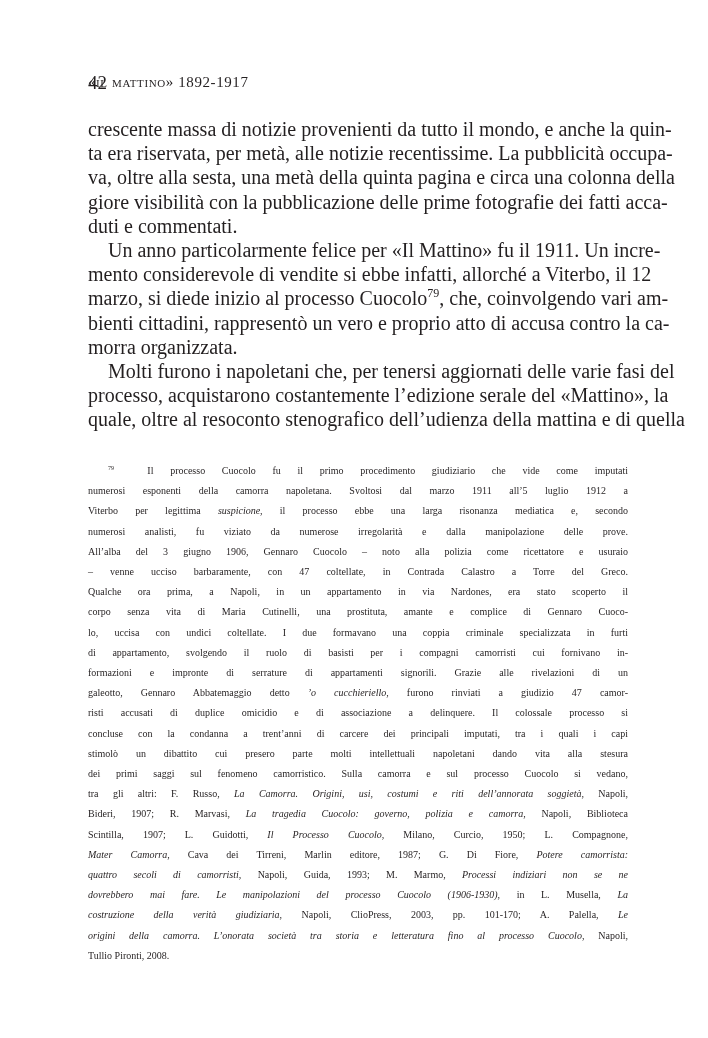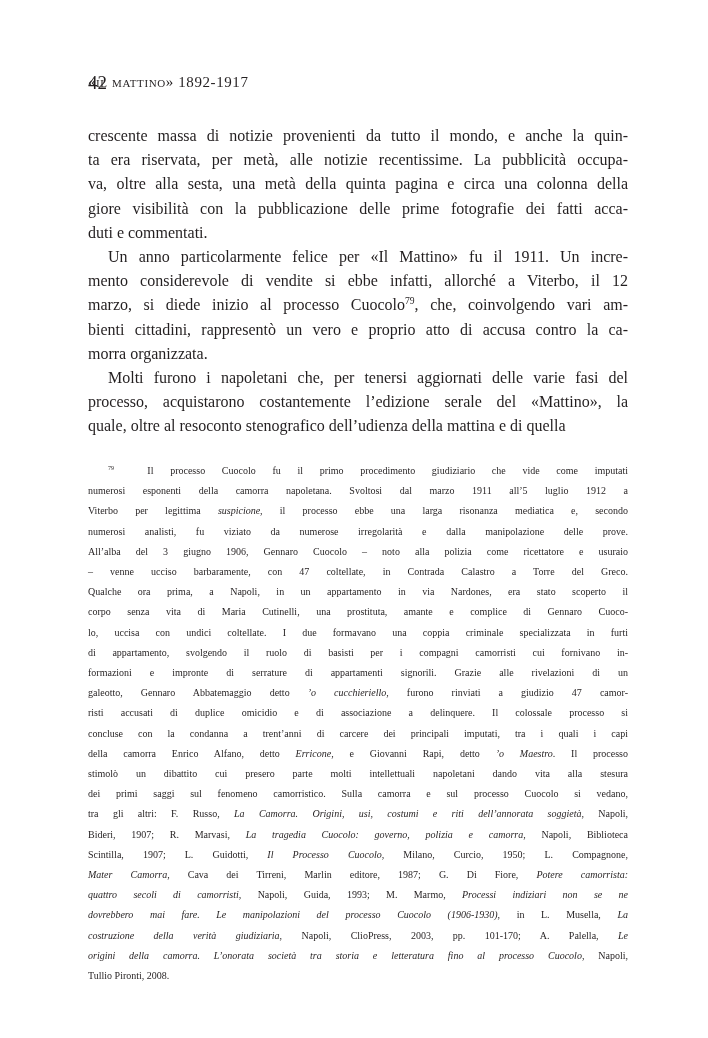--- a/index.html
+++ b/index.html
@@ -2,22 +2,22 @@
 <html><head>
 <meta charset="utf-8">
 <style>
   html, body { margin:0; padding:0; background:#ffffff; }
   body { width:708px; height:1038px; position:relative; overflow:hidden;
          font-family:"Liberation Serif","DejaVu Serif",serif; color:#231f20; }
   .header { position:absolute; top:72px; left:88px; width:540px; height:24px; }
   .page-num { position:absolute; left:0; top:0; font-size:19px; }
   .running-head { position:absolute; left:0; right:0; top:2px; text-align:left;
                   font-size:15px; letter-spacing:0.6px; font-variant:small-caps; }
-  .body-text { position:absolute; top:124px; left:88px; width:540px;
-               font-size:16px; line-height:24.2px; text-align:justify; hyphens:manual; }
+  .body-text { position:absolute; top:117px; left:88px; width:540px;
+               font-size:20px; line-height:24.2px; text-align:justify; hyphens:manual; }
   .body-text p { margin:0; text-align:justify; }
   .line { display:block; text-align:justify; text-align-last:justify; white-space:nowrap; }
   .line.last { text-align-last:left; }
   .footnotes { position:absolute; top:461px; left:88px; width:540px;
                font-size:10px; line-height:20.2px; }
   .fn-line { display:block; text-align:justify; text-align-last:justify; white-space:nowrap; }
   .fn-line.last { text-align-last:left; }
   .fn-line.first { padding-left:20px; }
   sup { font-size:60%; line-height:0; vertical-align:super; }
   i { }
@@ -60,21 +60,20 @@
     <span class="fn-line">All’alba del 3 giugno 1906, Gennaro Cuocolo – noto alla polizia come ricettatore e usuraio</span>
     <span class="fn-line">– venne ucciso barbaramente, con 47 coltellate, in Contrada Calastro a Torre del Greco.</span>
     <span class="fn-line">Qualche ora prima, a Napoli, in un appartamento in via Nardones, era stato scoperto il</span>
     <span class="fn-line">corpo senza vita di Maria Cutinelli, una prostituta, amante e complice di Gennaro Cuoco-</span>
     <span class="fn-line">lo, uccisa con undici coltellate. I due formavano una coppia criminale specializzata in furti</span>
     <span class="fn-line">di appartamento, svolgendo il ruolo di basisti per i compagni camorristi cui fornivano in-</span>
     <span class="fn-line">formazioni e impronte di serrature di appartamenti signorili. Grazie alle rivelazioni di un</span>
     <span class="fn-line">galeotto, Gennaro Abbatemaggio detto <i>’o cucchieriello</i>, furono rinviati a giudizio 47 camor-</span>
     <span class="fn-line">risti accusati di duplice omicidio e di associazione a delinquere. Il colossale processo si</span>
     <span class="fn-line">concluse con la condanna a trent’anni di carcere dei principali imputati, tra i quali i capi</span>
-    <span class="fn-line">della camorra Enrico Alfano, detto <i>Erricone</i>, e Giovanni Rapi, detto <i>’o Maestro</i>. Il processo</span>
     <span class="fn-line">stimolò un dibattito cui presero parte molti intellettuali napoletani dando vita alla stesura</span>
     <span class="fn-line">dei primi saggi sul fenomeno camorristico. Sulla camorra e sul processo Cuocolo si vedano,</span>
     <span class="fn-line">tra gli altri: F. Russo, <i>La Camorra. Origini, usi, costumi e riti dell’annorata soggietà</i>, Napoli,</span>
     <span class="fn-line">Bideri, 1907; R. Marvasi, <i>La tragedia Cuocolo: governo, polizia e camorra</i>, Napoli, Biblioteca</span>
     <span class="fn-line">Scintilla, 1907; L. Guidotti, <i>Il Processo Cuocolo</i>, Milano, Curcio, 1950; L. Compagnone,</span>
     <span class="fn-line"><i>Mater Camorra</i>, Cava dei Tirreni, Marlin editore, 1987; G. Di Fiore, <i>Potere camorrista:</i></span>
     <span class="fn-line"><i>quattro secoli di camorristi</i>, Napoli, Guida, 1993; M. Marmo, <i>Processi indiziari non se ne</i></span>
     <span class="fn-line"><i>dovrebbero mai fare. Le manipolazioni del processo Cuocolo (1906-1930)</i>, in L. Musella, <i>La</i></span>
     <span class="fn-line"><i>costruzione della verità giudiziaria</i>, Napoli, ClioPress, 2003, pp. 101-170; A. Palella, <i>Le</i></span>
     <span class="fn-line"><i>origini della camorra. L’onorata società tra storia e letteratura fino al processo Cuocolo</i>, Napoli,</span>

